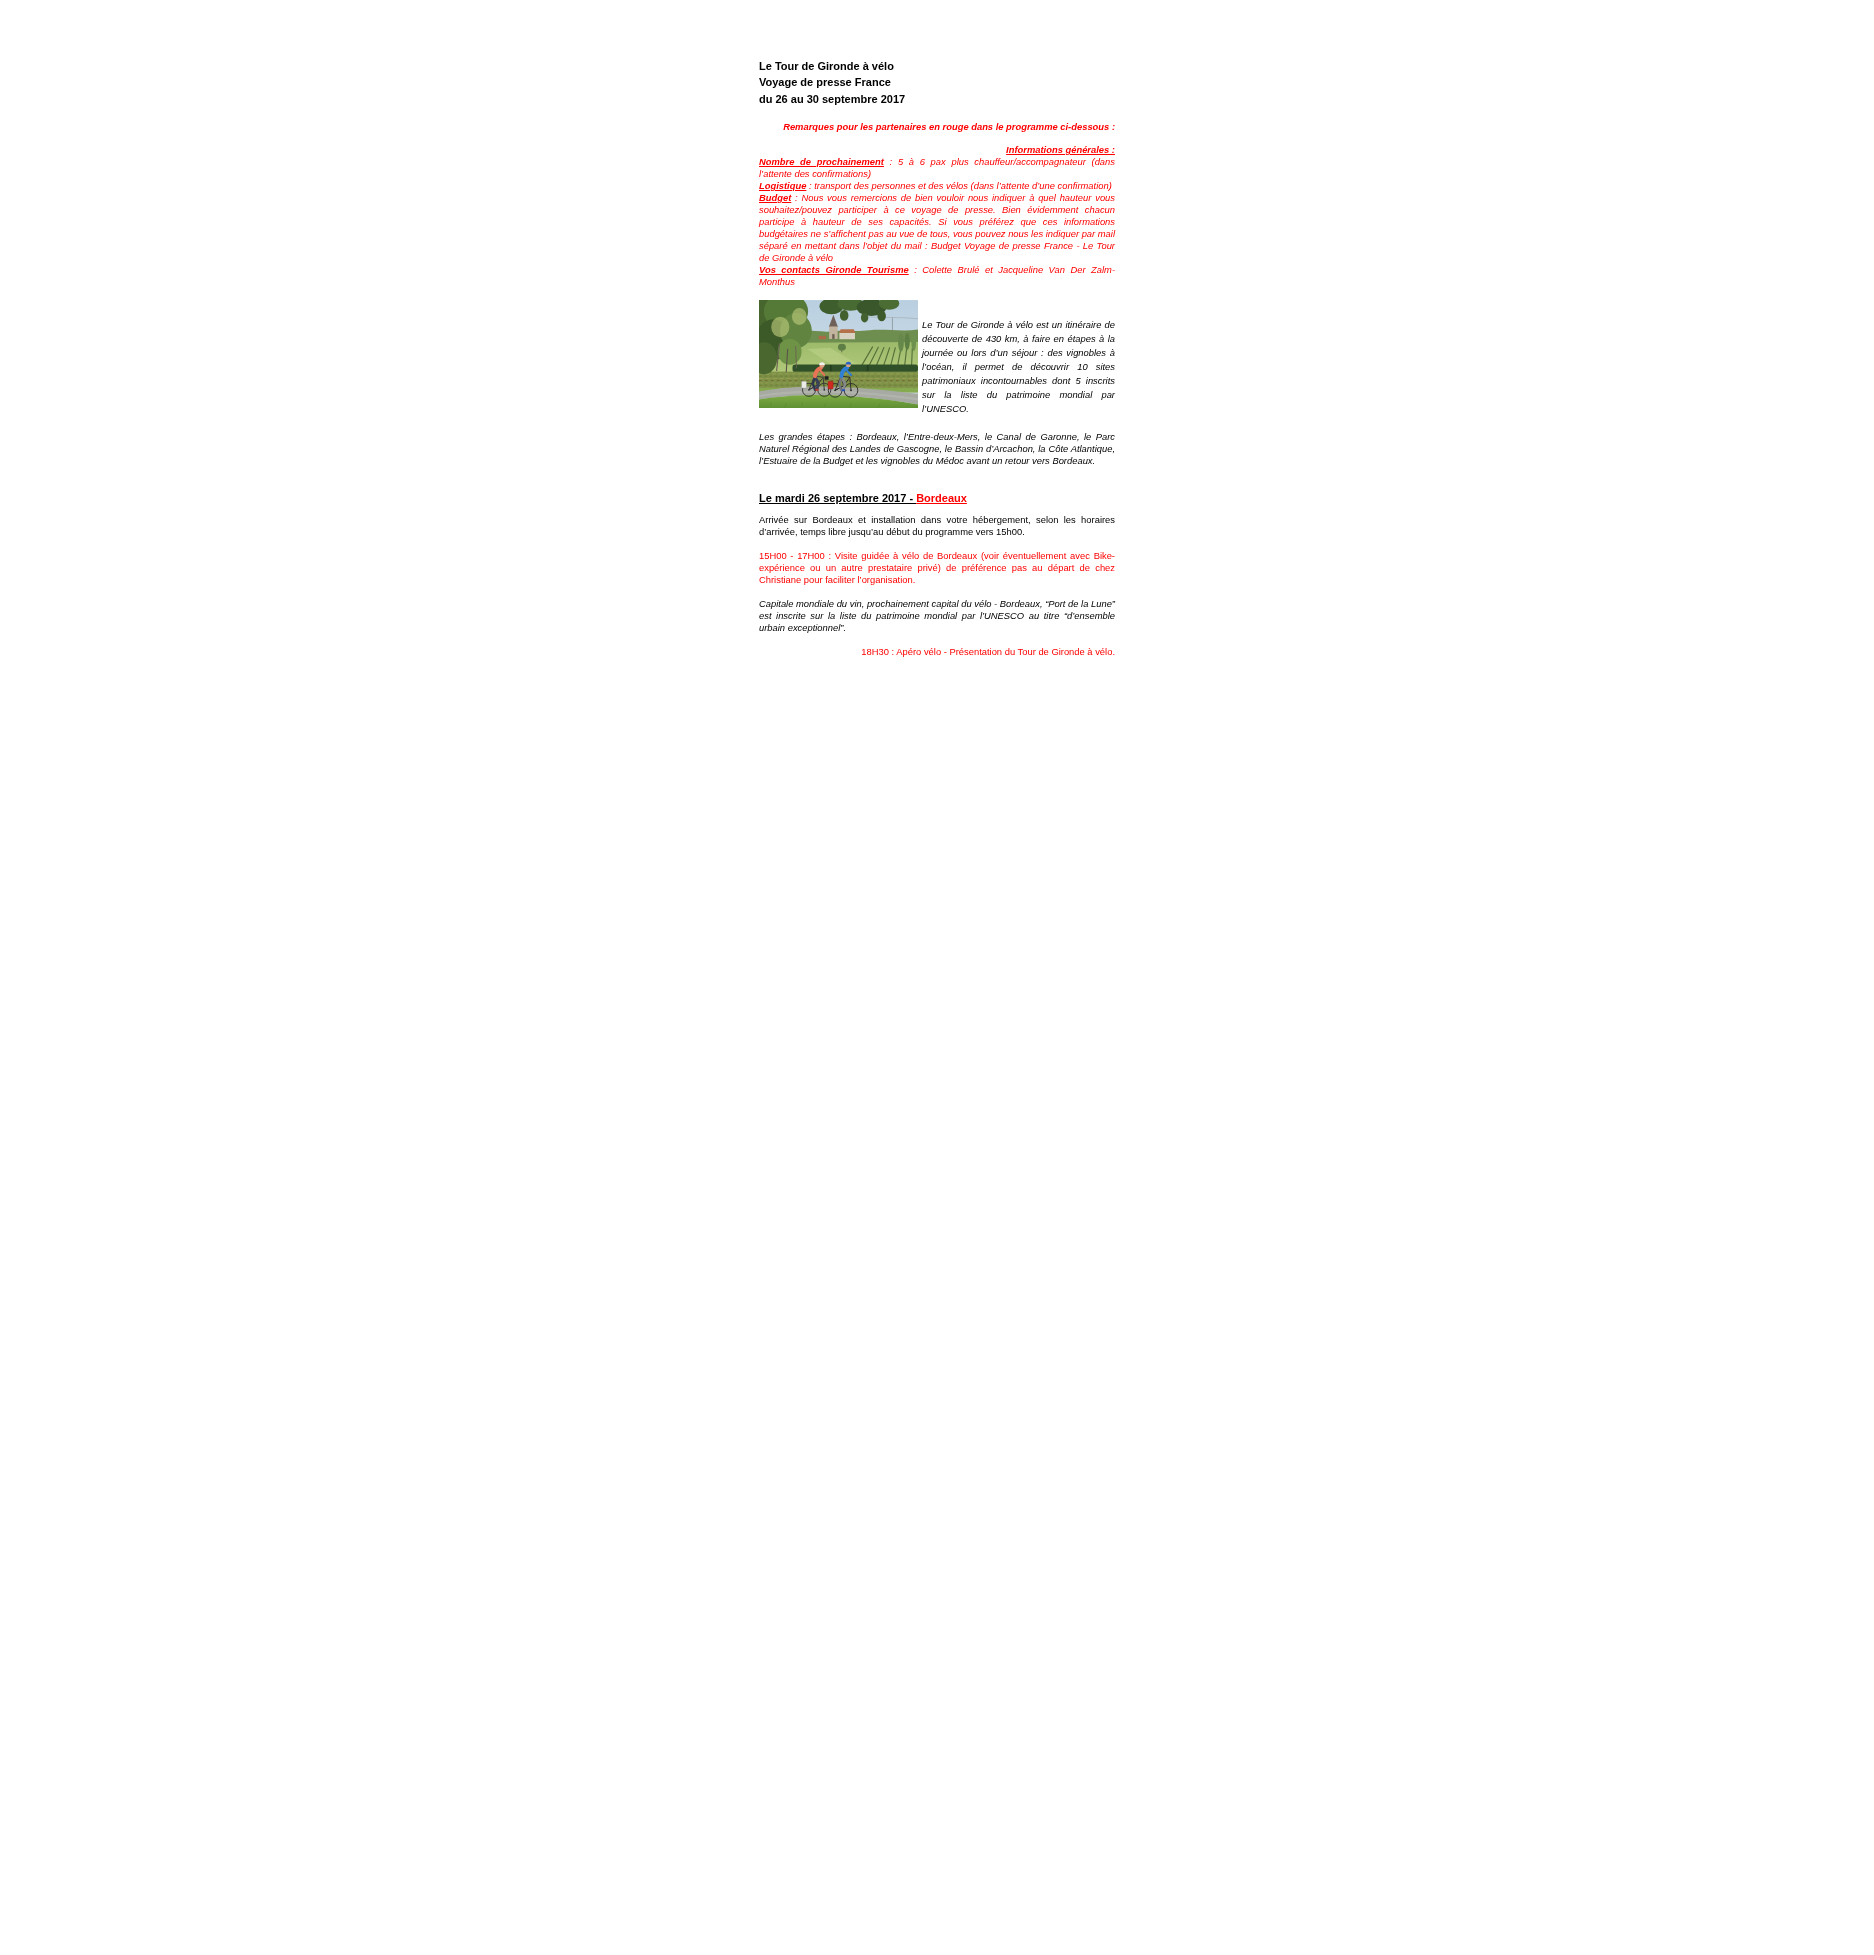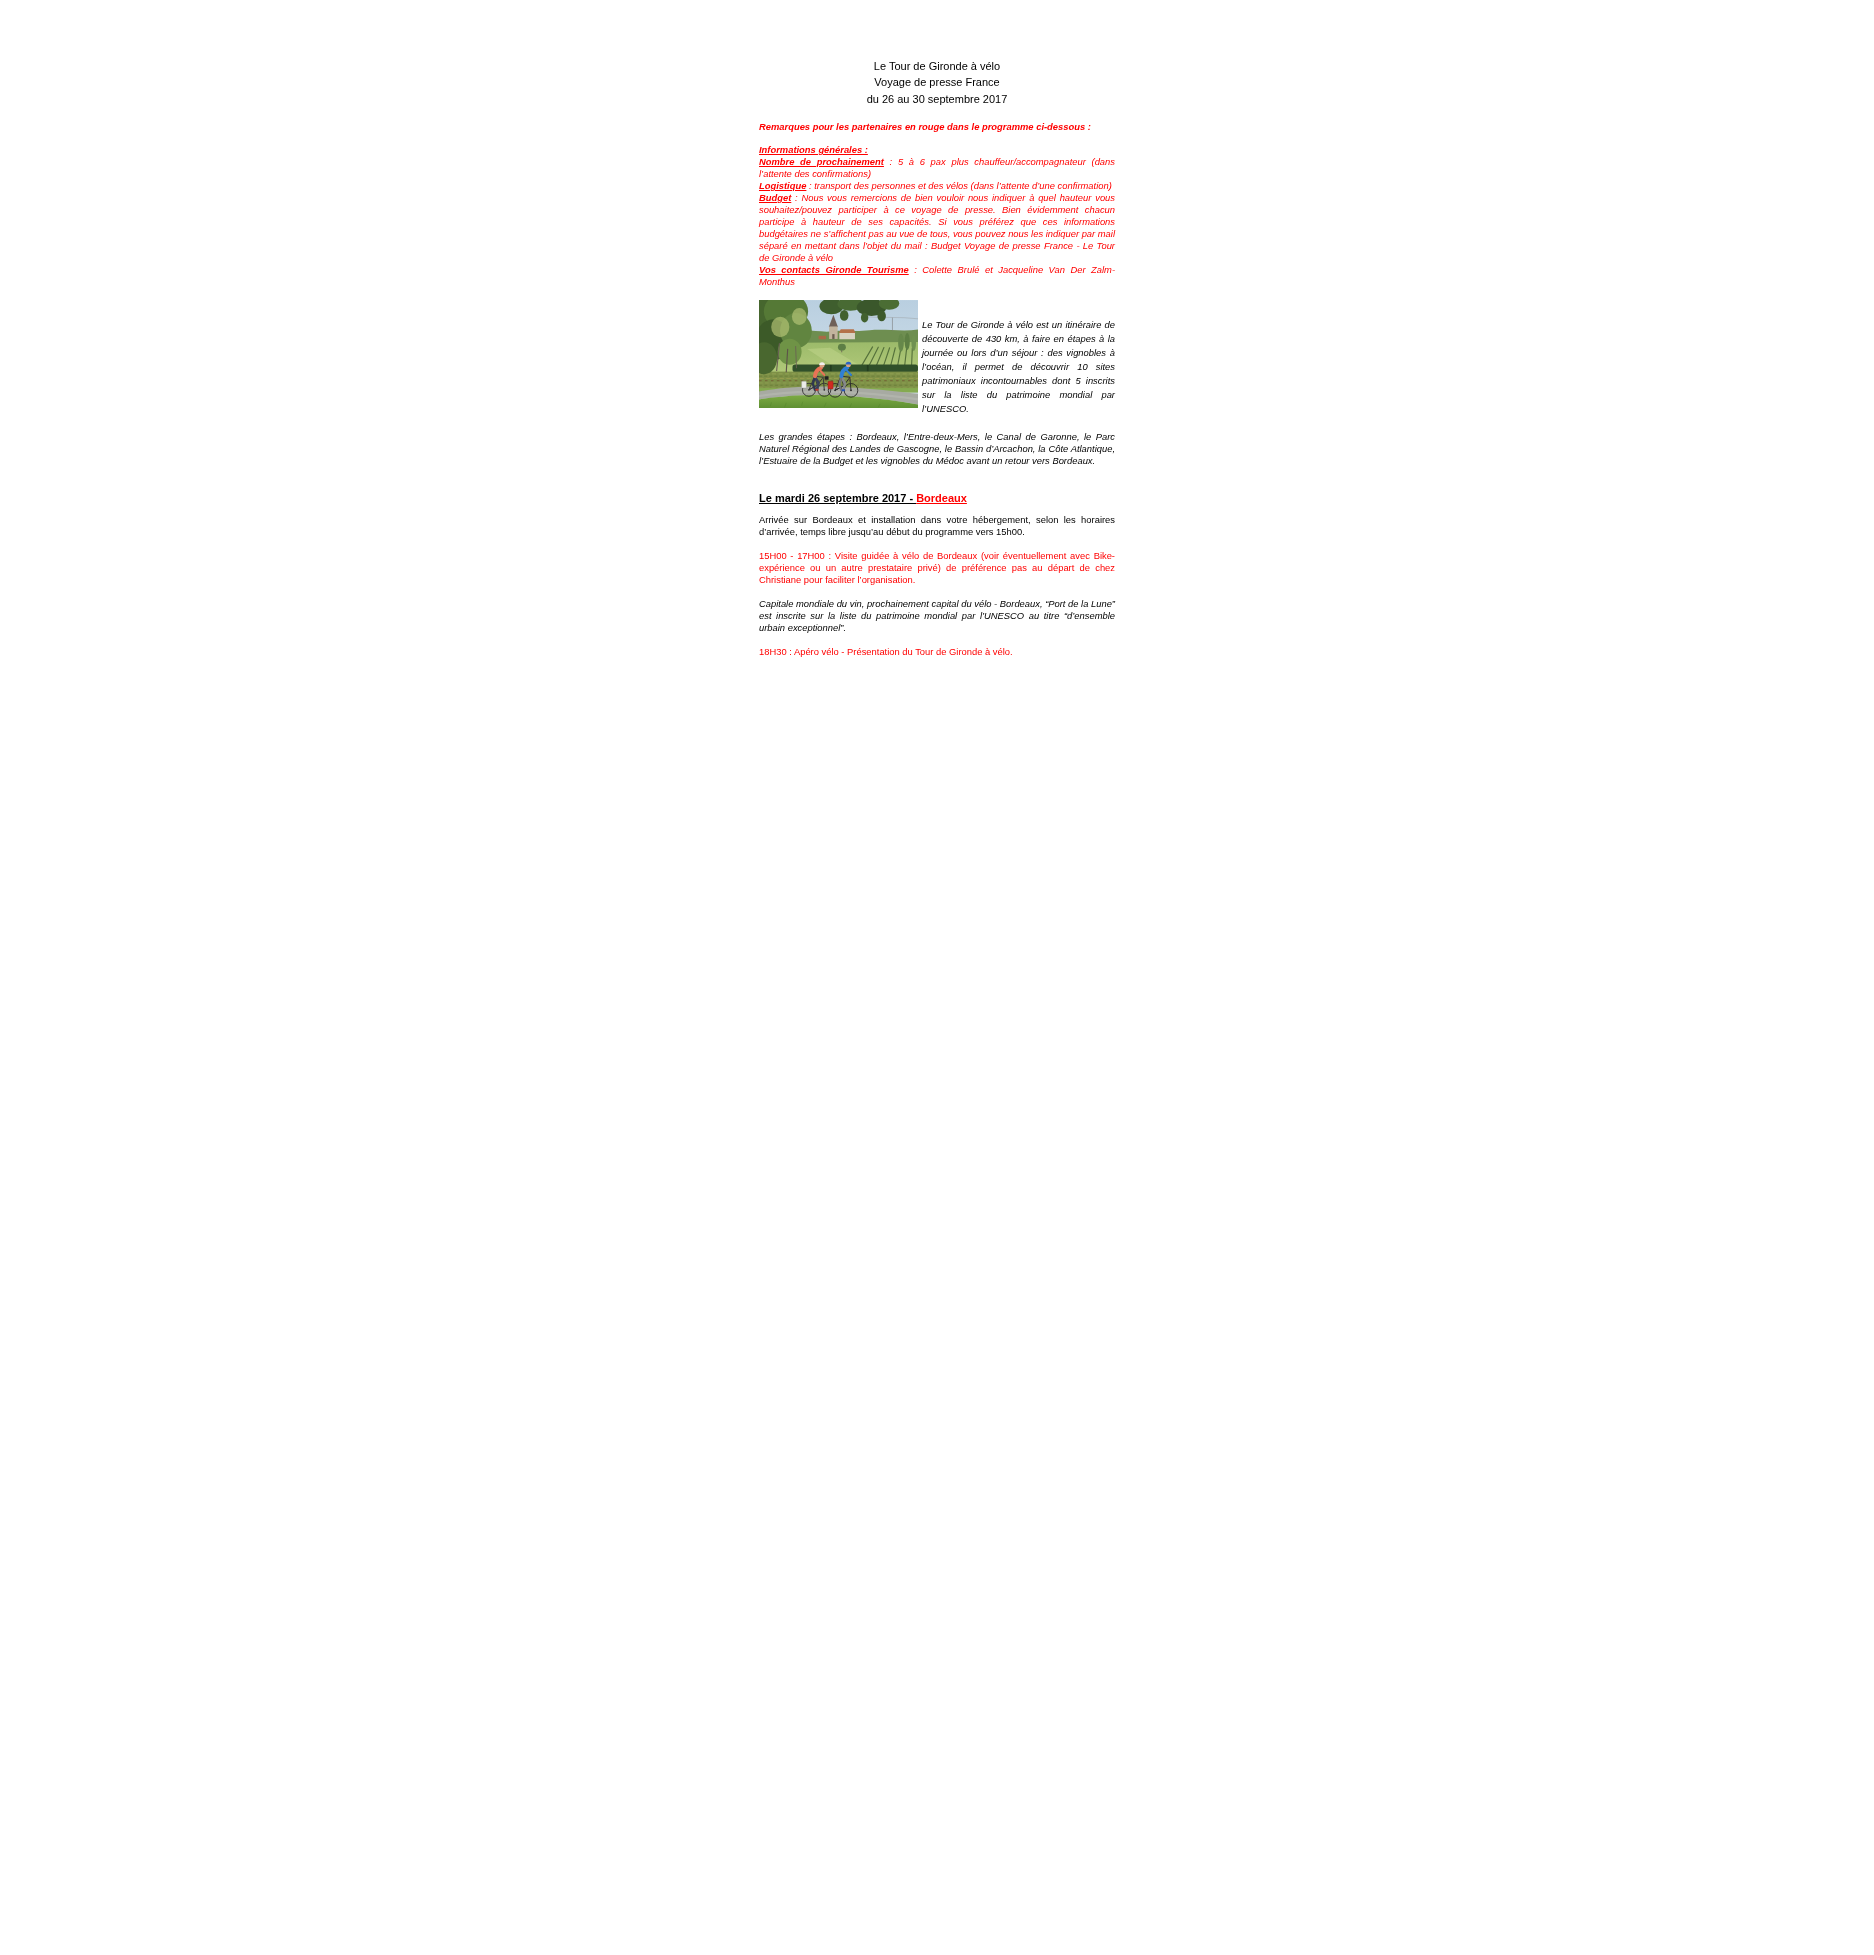--- a/index.html
+++ b/index.html
@@ -9,27 +9,27 @@
   .page {
     width: 468px;
     min-height: 663px;
     margin: 0 auto;
     background: #ffffff;
     padding: 58px 56px 47px 56px;
   }
 
   .title {
     font-size: 11px;
-    font-weight: normal;
+    font-weight: bold;
     line-height: 16.4px;
-    text-align: center;
+    text-align: left;
     margin: 0 0 13.3px 0;
   }
 
-  p { font-size: 9.4px; line-height: 12px; margin: 0 0 11.7px 0; }
+  p { font-size: 9.4px; line-height: 12px; margin: 0 0 11.7px 0; text-align: right; }
 
   .just { text-align: justify; }
   .italic { font-style: italic; }
   .red { color: #ff0000; }
   .bold { font-weight: bold; }
   .m0 { margin-bottom: 0; }
 
   .lbl { font-weight: bold; text-decoration: underline; font-style: italic; }
 
   .media-row { display: flex; gap: 4px; margin: 0.8px 0 15.6px 0; }

